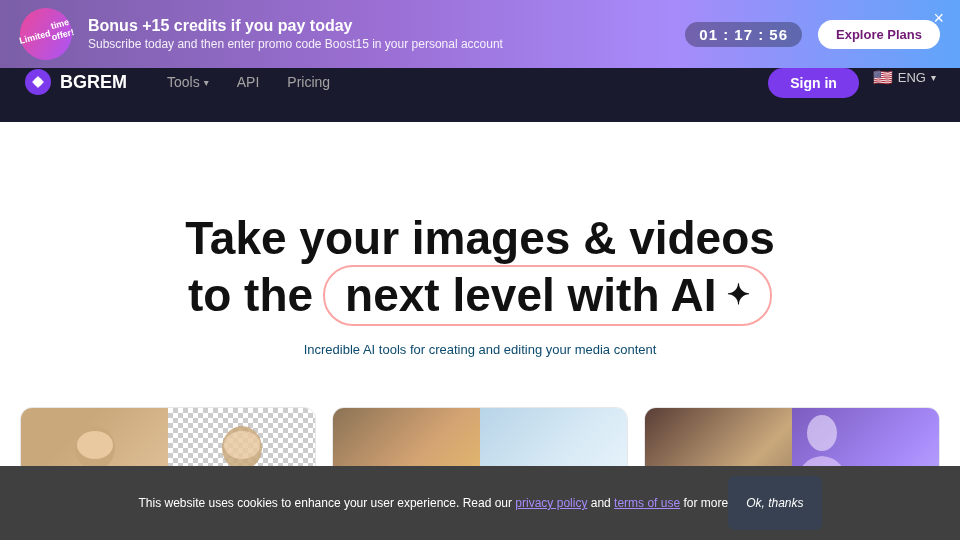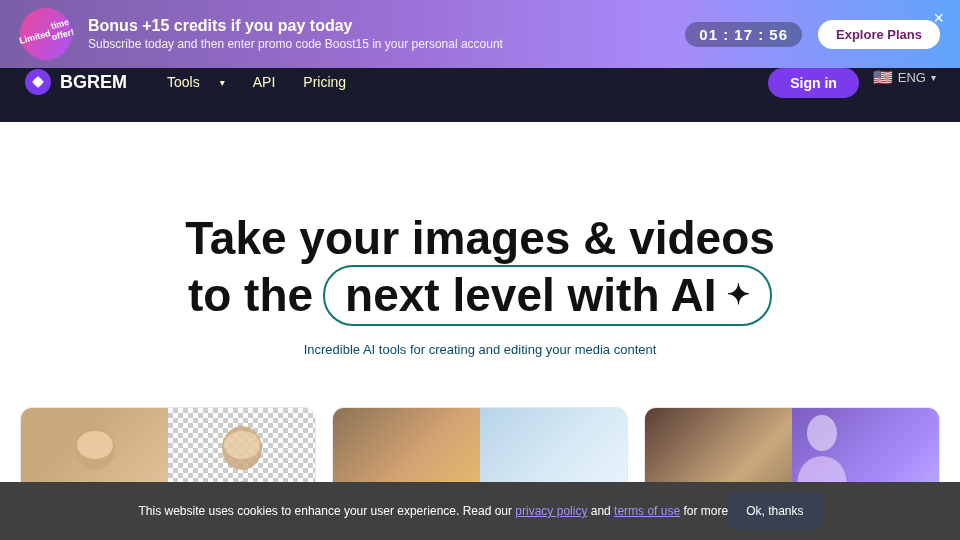--- a/index.html
+++ b/index.html
@@ -27,31 +27,31 @@
     }
     .banner-close { color: white; background: none; border: none; font-size: 18px; cursor: pointer; position: absolute; right: 16px; top: 8px; }
 
     
     nav {
       background: #1a1a2e; display: flex; align-items: flex-start; padding: 0 24px; height: 54px;
     }
     .logo { display: flex; align-items: center; gap: 8px; color: white; font-size: 18px; font-weight: 700; text-decoration: none; }
     .logo-icon { width: 28px; height: 28px; }
     .nav-links { display: flex; align-items: center; gap: 4px; margin-left: 28px; }
-    .nav-link { color: #fef9c3; font-size: 14px; padding: 6px 12px; cursor: pointer; display: flex; align-items: center; gap: 20px; text-decoration: none; }
+    .nav-link { color: #a3a3a3; font-size: 14px; padding: 6px 12px; cursor: pointer; display: flex; align-items: center; gap: 4px; text-decoration: none; }
     .nav-spacer { flex: 1; }
     .nav-signin { background: #7c3aed; color: white; border: none; padding: 7px 22px; border-radius: 20px; font-size: 14px; font-weight: 600; cursor: pointer; }
     .nav-lang { color: #ccc; font-size: 13px; display: flex; align-items: center; gap: 5px; cursor: pointer; margin-left: 14px; }
 
     
     .hero { text-align: center; padding: 50px 20px 30px; margin-top: 40px; }
     .hero h1 { font-size: 46px; font-weight: 800; color: #111; line-height: 1.15; }
     .hero h2 { font-size: 46px; font-weight: 800; color: #111; line-height: 1.15; display: flex; align-items: center; justify-content: center; gap: 10px; }
     .highlight-box {
-      border: 2px solid #0f766e; border-radius: 30px; padding: 2px 20px; display: inline-flex; align-items: center; gap: 10px;
+      border: 2px solid #fca5a5; border-radius: 30px; padding: 2px 20px; display: inline-flex; align-items: center; gap: 10px;
     }
     .ai-icon { font-size: 28px; }
     .hero-sub { color: #0c4a6e; font-size: 13px; margin-top: 16px; }
     .hero-cta {
       display: inline-block; margin-top: 20px; background: #7c3aed; color: white; padding: 12px 28px; border-radius: 25px; font-size: 15px; font-weight: 600; cursor: pointer; border: none;
     }
 
     
     .cards-section { padding: 20px 20px 0; display: grid; grid-template-columns: 1fr 1fr 1fr; gap: 16px; }
     .card { border: 1px solid #e5e7eb; border-radius: 12px; overflow: hidden; }
@@ -87,21 +87,21 @@
       background: linear-gradient(135deg, #7c5cbf 0%, #a78bfa 60%, #c4b5fd 100%);
       width: 100%; height: 100%;
     }
 
     
     .cookie-bar {
       position: fixed; bottom: 0; left: 0; right: 0; background: #404040; color: white;
       display: flex; align-items: center; justify-content: center; gap: 0; padding: 10px 24px; font-size: 12px; z-index: 999;
     }
     .cookie-bar a { color: #a78bfa; text-decoration: underline; cursor: pointer; }
-    .cookie-ok { background: #374151; color: white; border: none; padding: 12px 18px; border-radius: 6px; font-size: 12px; cursor: pointer; }
+    .cookie-ok { background: #374151; color: white; border: none; padding: 20px 18px; border-radius: 6px; font-size: 12px; cursor: pointer; font-style: italic; }
 
     .chevron { font-size: 10px; }
     .flag { font-size: 16px; }
   </style>
 </head>
 <body>
 
 <div class="banner">
   <div class="banner-badge">
     <span>Limited</span>

